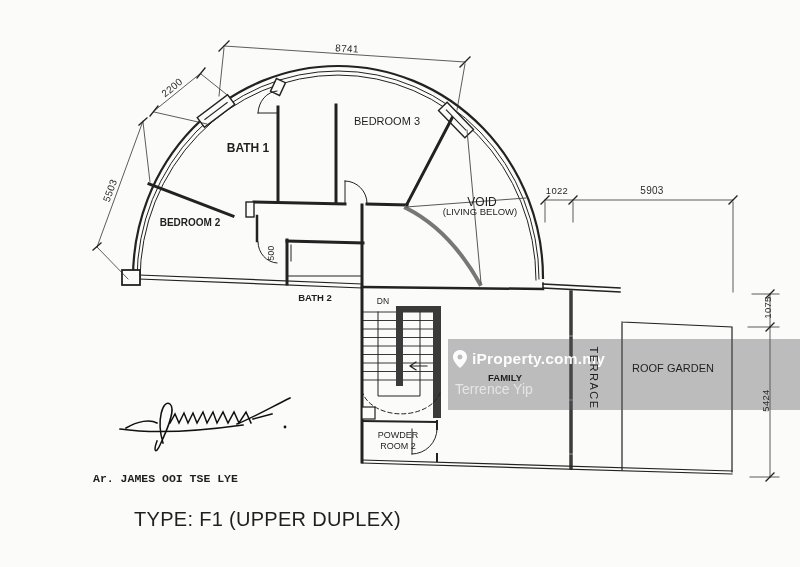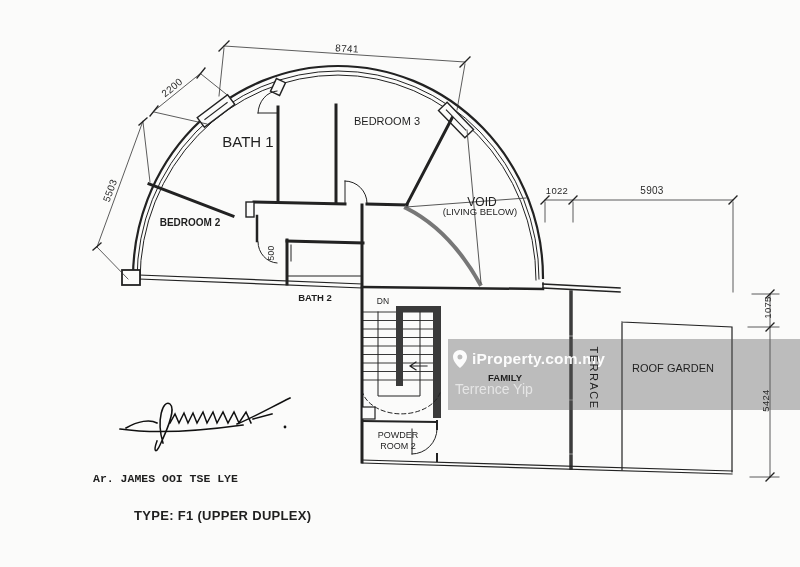--- a/index.html
+++ b/index.html
@@ -138,21 +138,21 @@
   <div id="wm-logo" style="left:453px;top:350px;">
     <span style="display:inline-flex;">
       <svg width="14" height="18" viewBox="0 0 14 18">
         <path d="M7 0C3.1 0 0 3.1 0 7c0 5.2 7 11 7 11s7-5.8 7-11C14 3.1 10.9 0 7 0zm0 9.5A2.5 2.5 0 1 1 7 4.5a2.5 2.5 0 0 1 0 5z" fill="rgba(255,255,255,0.95)"></path>
       </svg>
     </span>
     <span class="brand">iProperty.com.my</span>
   </div>
   <div id="wm-agent" style="left:455px;top:381px;">Terrence Yip</div>
 
-  <div class="lbl" style="left:213px;top:133px;width:70px;font-size:15px;">BATH 1</div>
+  <div class="lbl" style="left:213px;top:141px;width:70px;font-size:12px;font-weight:bold;">BATH 1</div>
   <div class="lbl" style="left:347px;top:115px;width:80px;font-size:11px;">BEDROOM 3</div>
   <div class="lbl" style="left:150px;top:217px;width:80px;font-size:10px;font-weight:600;">BEDROOM 2</div>
   <div class="lbl" style="left:290px;top:252px;width:50px;font-size:9.5px;font-weight:600;margin-top:40px;">BATH 2</div>
   <div class="lbl" style="left:447px;top:195px;width:70px;font-size:12px;">VOID</div>
   <div class="lbl" style="left:430px;top:206px;width:100px;font-size:9.5px;">(LIVING BELOW)</div>
   <div class="lbl" style="left:373px;top:296px;width:20px;font-size:8.5px;">DN</div>
   <div class="lbl" style="left:475px;top:372px;width:60px;font-size:9.5px;font-weight:600;text-align:center;">FAMILY</div>
   <div class="lbl rot" style="left:554px;top:372px;width:80px;font-size:11px;letter-spacing:1.5px;transform:rotate(90deg);">TERRACE</div>
   <div class="lbl" style="left:623px;top:362px;width:100px;font-size:11px;">ROOF GARDEN</div>
   <div class="lbl" style="left:366px;top:430px;width:64px;font-size:9px;line-height:11px;">
@@ -163,15 +163,15 @@
   <div class="lbl dim" style="left:322px;top:43px;width:50px;transform:rotate(3.5deg);">8741</div>
   <div class="lbl dim rot" style="left:152px;top:82px;width:40px;transform:rotate(-39deg);">2200</div>
   <div class="lbl dim rot" style="left:90px;top:185px;width:40px;transform:rotate(-70deg);">5503</div>
   <div class="lbl dim" style="left:537px;top:185px;width:40px;font-size:9.5px;">1022</div>
   <div class="lbl dim" style="left:632px;top:185px;width:40px;">5903</div>
   <div class="lbl dim rot" style="left:747px;top:302px;width:40px;font-size:9.5px;transform:rotate(-90deg);">1075</div>
   <div class="lbl dim rot" style="left:745px;top:395px;width:40px;font-size:9.5px;transform:rotate(-90deg);">5424</div>
   <div class="lbl dim rot" style="left:256px;top:248px;width:30px;font-size:8.5px;transform:rotate(-90deg);">500</div>
 
   <div class="lbl serif" style="left:93px;top:448px;width:220px;text-align:left;font-size:11.5px;font-weight:bold;">Ar. JAMES OOI TSE LYE</div>
-  <div class="lbl" style="left:134px;top:508px;width:260px;text-align:left;font-size:13px;font-weight:bold;letter-spacing:.3px;">TYPE: F1 (UPPER DUPLEX)</div>
+  <div class="lbl" style="left:134px;top:508px;width:260px;text-align:left;font-size:20px;font-weight:normal;letter-spacing:.3px;">TYPE: F1 (UPPER DUPLEX)</div>
 
 </div>
 
 </body></html>

